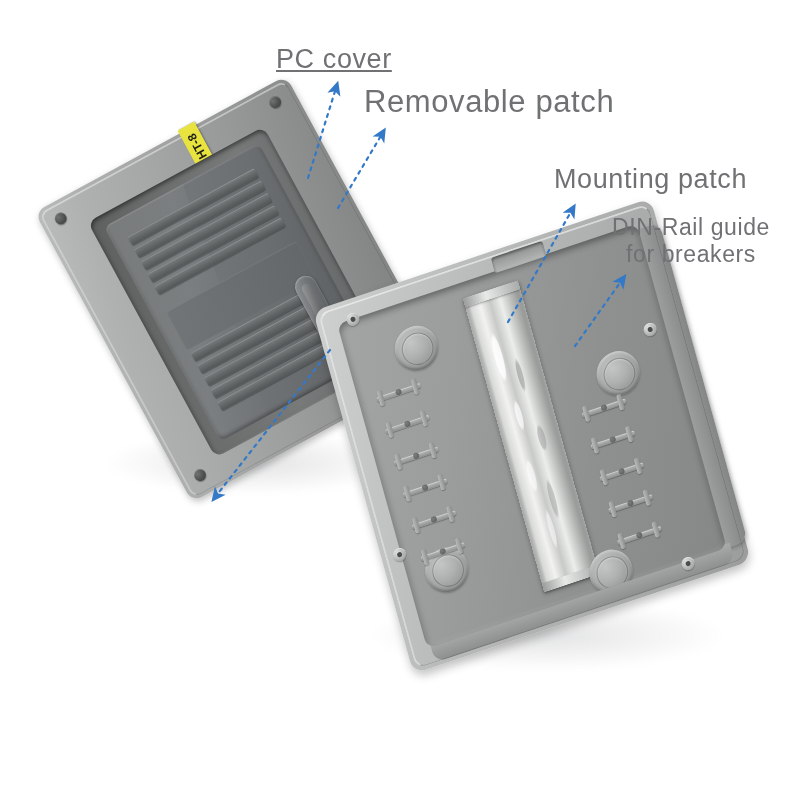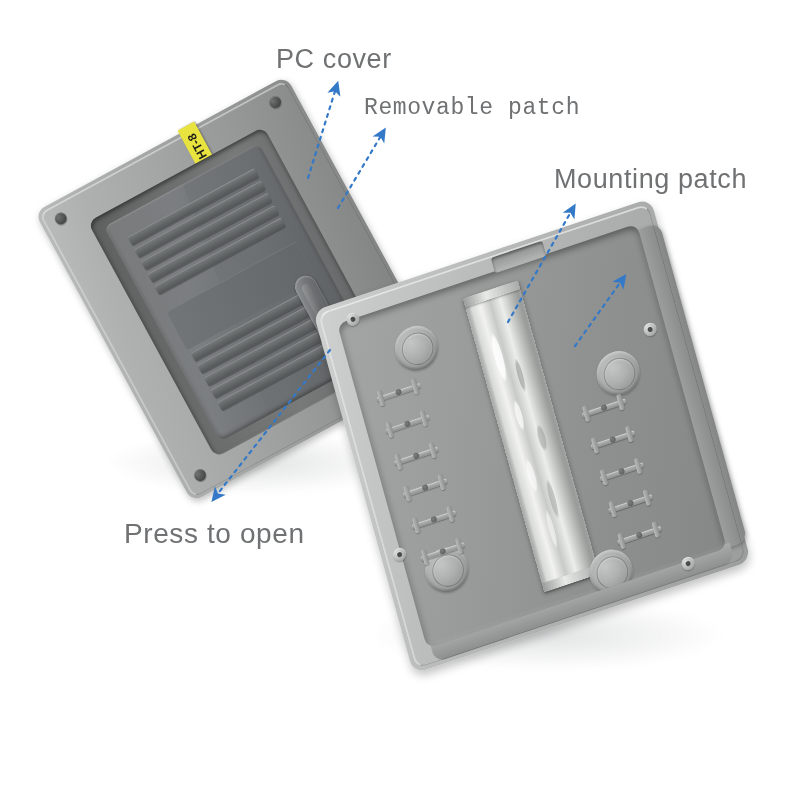--- a/index.html
+++ b/index.html
@@ -23,22 +23,22 @@
   .callout {
     position: absolute;
     color: #6f7173;
     font-family: "Liberation Sans", sans-serif;
     font-weight: 300;
     letter-spacing: 0.6px;
     white-space: pre;
     line-height: 1.16;
     -webkit-font-smoothing: antialiased;
   }
-  #label-pc-cover       { left: 276px; top: 44px;  font-size: 27px; }
-  #label-removable      { left: 364px; top: 95px;  font-size: 23px; font-family: Liberation Mono, monospace; }
+  #label-pc-cover       { left: 276px; top: 44px;  font-size: 27px; text-decoration: underline; }
+  #label-removable      { left: 364px; top: 84px;  font-size: 31px; }
   #label-mounting       { left: 554px; top: 164px; font-size: 27px; }
   #label-din-rail       { left: 612px; top: 214px; font-size: 23px; text-align: center; }
   #label-press          { left: 124px; top: 518px; font-size: 28px; }
 
   
   #arrows {
     position: absolute;
     left: 0; top: 0;
     width: 800px;
     height: 800px;
@@ -590,16 +590,16 @@
       <line x1="330" y1="350" x2="216" y2="496"></line>
     </g>
   </svg>
 
   <div class="callout" id="label-pc-cover">PC cover</div>
 
   <div class="callout" id="label-removable">Removable patch</div>
 
   <div class="callout" id="label-mounting">Mounting patch</div>
 
-
-  <div class="callout" id="label-press">Press to open</div>
+  <div class="callout" id="label-din-rail"><span>DIN-Rail guide</span><br><span>for breakers</span></div>
+
 
 </div>
 
 </body></html>

